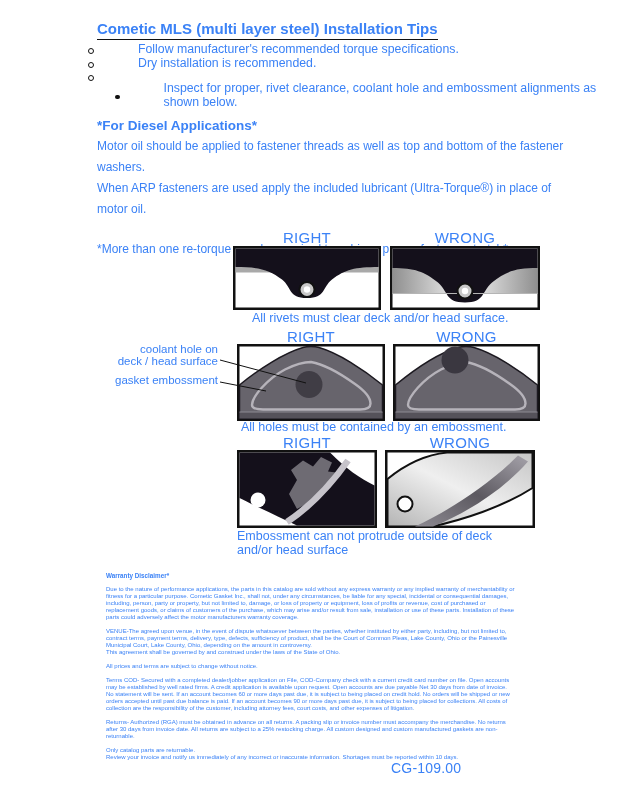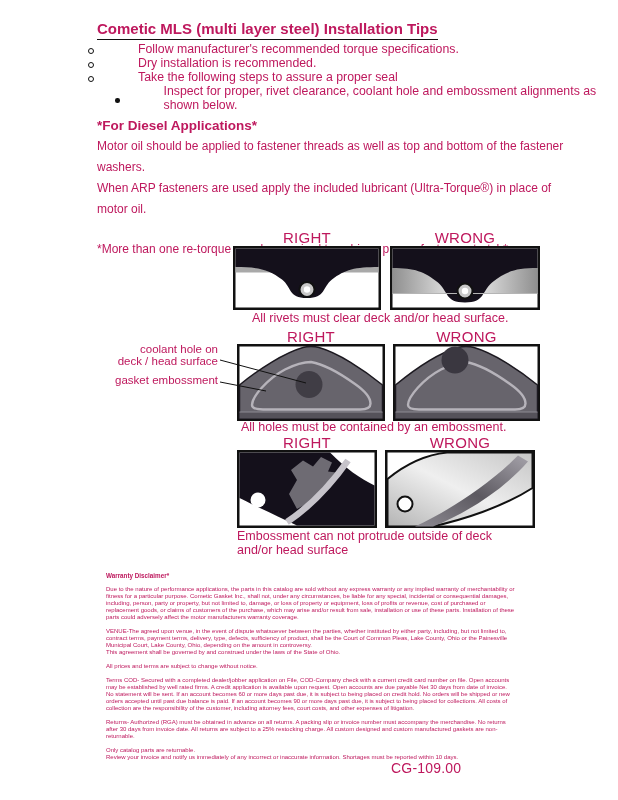--- a/index.html
+++ b/index.html
@@ -1,17 +1,17 @@
 <!DOCTYPE html>
 <html><head>
 <meta charset="utf-8">
 <style>
   html,body{margin:0;padding:0;background:#fff;}
   .page{position:relative;width:618px;height:800px;background:#ffffff;overflow:hidden;
-        font-family:"Liberation Sans", sans-serif;color:#be185d;}
+        font-family:"Liberation Sans", sans-serif;color:#3b82f6;}
   .abs{position:absolute;}
   .title{left:97px;top:20px;font-size:15px;font-weight:bold;
          border-bottom:1.6px solid #111;padding-bottom:2px;}
   .bullets{left:88px;top:42px;font-size:12.3px;line-height:14px;}
   .brow{display:flex;align-items:center;gap:40px;}
   .brow.sub{padding-left:27px;}
   .ring{flex:0 0 auto;width:4px;height:4px;border:1px solid #111;border-radius:50%;
         margin:4.5px 4px 0 0;}
   .dot{flex:0 0 auto;width:4.5px;height:4.5px;background:#111;border-radius:50%;
        margin:4.5px 4px 0 0;}
@@ -56,21 +56,20 @@
     <div class="brow">
       <span class="ring"></span>
       <span>Follow manufacturer's recommended torque specifications.</span>
     </div>
     <div class="brow">
       <span class="ring"></span>
       <span>Dry installation is recommended.</span>
     </div>
     <div class="brow">
       <span class="ring"></span>
-      <span>Take the following steps to assure a proper seal</span>
     </div>
     <div class="brow sub">
       <span class="dot"></span>
       <span>Inspect for proper, rivet clearance, coolant hole and embossment alignments as shown below.</span>
     </div>
   </div>
 
   <div class="abs diesel-h">*For Diesel Applications*</div>
   <div class="abs para p1">Motor oil should be applied to fastener threads as well as top and bottom of the fastener washers.
 When ARP fasteners are used apply the included lubricant (Ultra-Torque®) in place of motor oil.</div>

